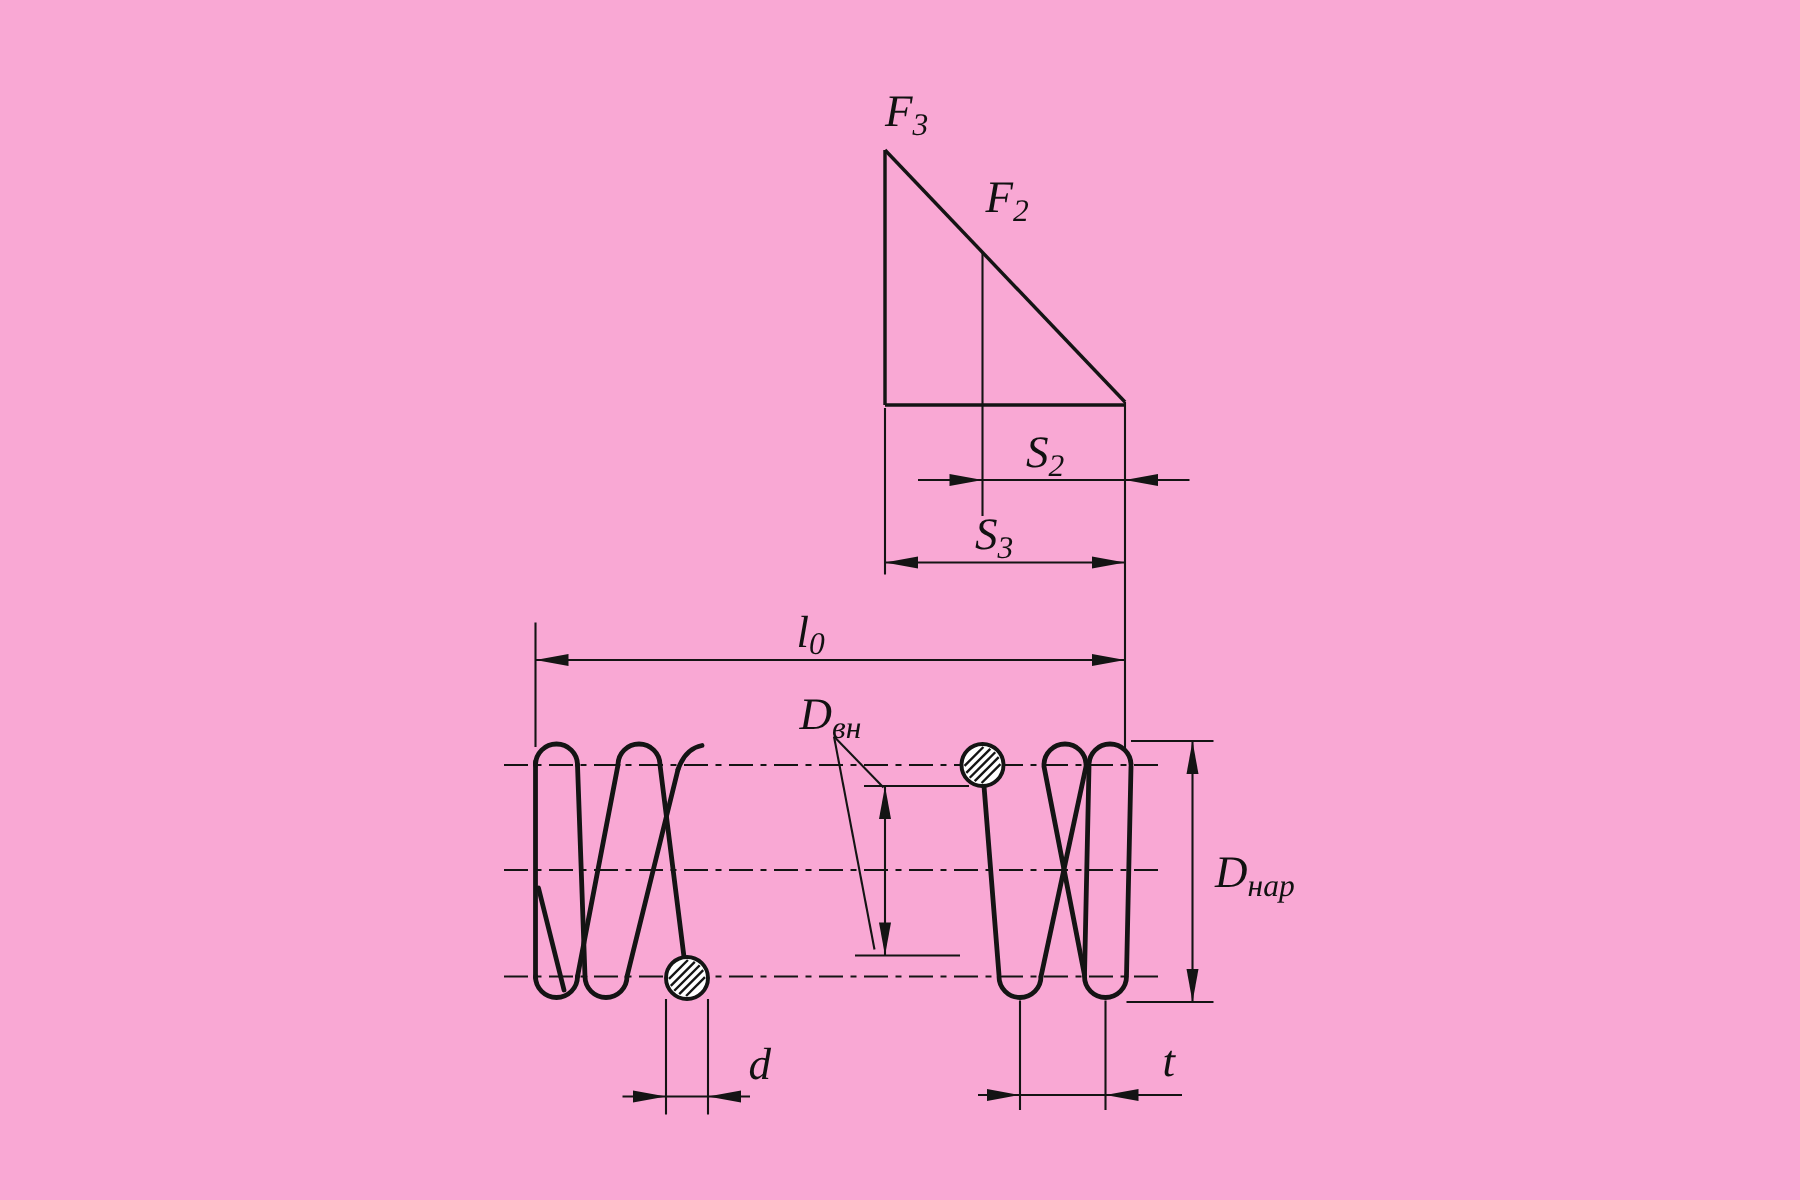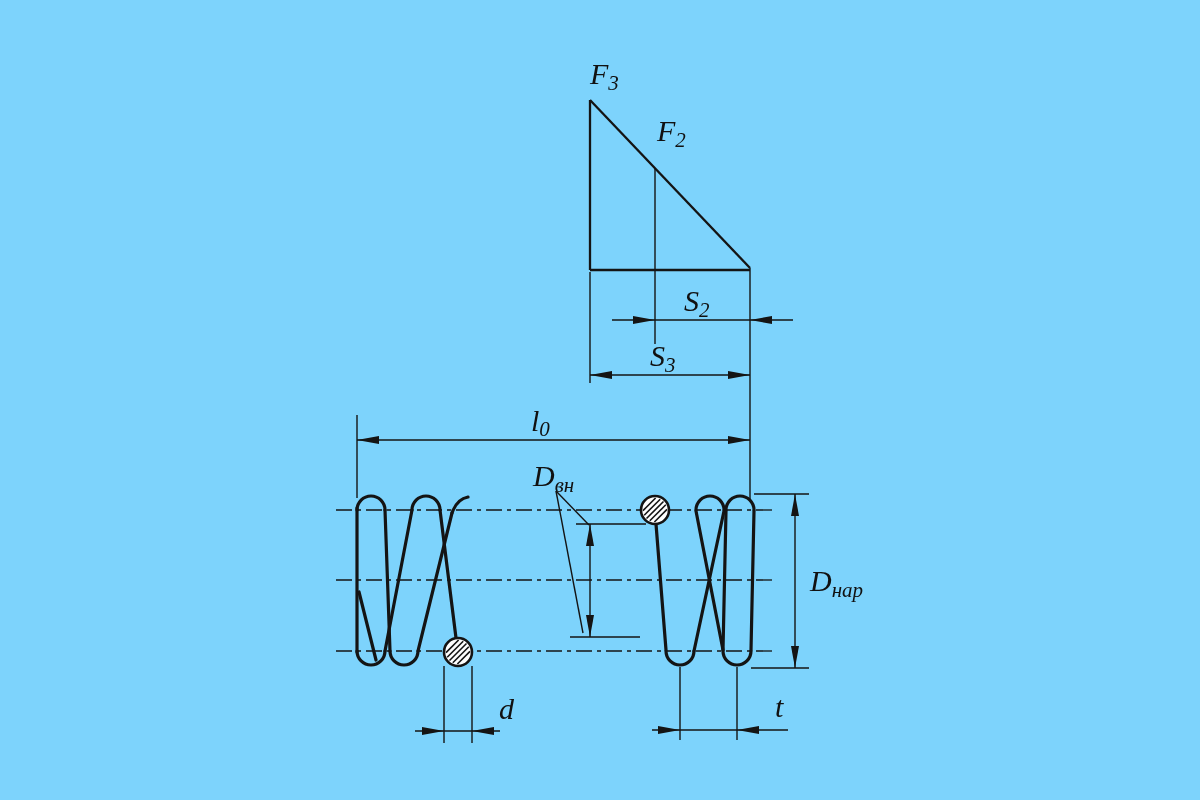--- a/index.html
+++ b/index.html
@@ -4,21 +4,21 @@
 <style>
   html, body {
     margin: 0;
     padding: 0;
     background: #ffffff;
   }
   .canvas {
     position: relative;
     width: 1200px;
     height: 800px;
-    background: #7dd3fc;
+    background: #f9a8d4;
     overflow: hidden;
   }
   svg { display: block; }
   .thick { stroke: #141414; stroke-width: 3.2; fill: none; stroke-linecap: round; }
   .med   { stroke: #141414; stroke-width: 2.3; fill: none; stroke-linecap: butt; }
   .thin  { stroke: #141414; stroke-width: 1.4; fill: none; stroke-linecap: butt; }
   .center{ stroke: #141414; stroke-width: 1.3; fill: none; stroke-dasharray: 16 5 4 5; }
   .hatch { stroke: #141414; stroke-width: 1.6; fill: none; }
   .arrow { fill: #141414; stroke: none; }
   .wire-sec { fill: #ffffff; stroke: #141414; stroke-width: 2.6; }

